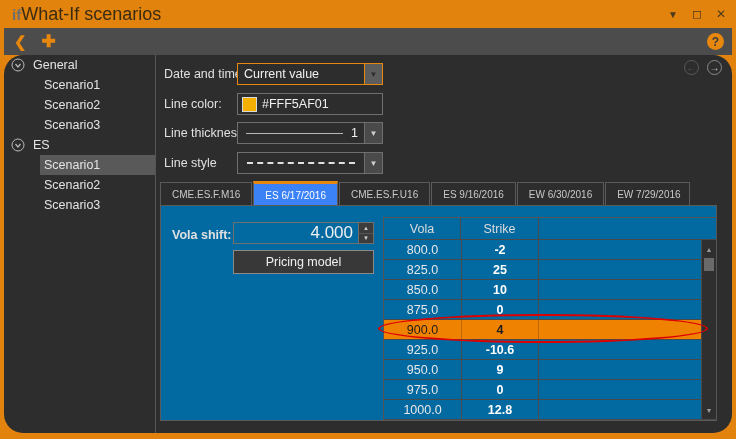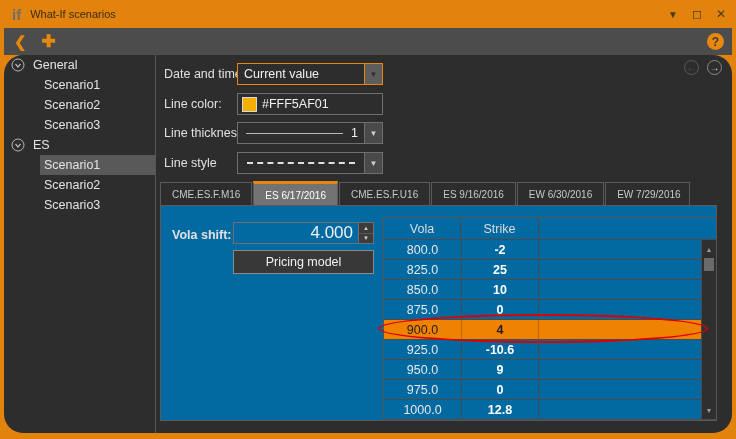--- a/index.html
+++ b/index.html
@@ -9,21 +9,21 @@
   .window {
     position:relative; width:736px; height:439px;
     background:#E2830D; overflow:hidden;
   }
   
   .titlebar {
     position:absolute; left:0; top:0; width:736px; height:28px;
     background:#E2830D; display:flex; align-items:center;
   }
   .app-logo { color:#6e6e6e; font-size:15px; font-weight:bold; margin-left:12px; letter-spacing:0px; }
-  .title-text { color:#3a2c12; font-size:11px; margin-left:9px; }
+  .title-text { color:#3a2c12; font-size:18px; }
   .win-controls { position:absolute; right:8px; top:0; height:28px; display:flex; align-items:center; gap:10px; }
   .win-btn { color:#4a3a1c; font-size:12px; width:14px; text-align:center; cursor:default; }
   .win-btn.pin { font-size:10px; }
 
   
   .toolbar {
     position:absolute; left:4px; top:28px; width:728px; height:27px;
     background:#4C4C4C; display:flex; align-items:center;
   }
   .tb-back { color:#E8870E; font-size:15px; font-weight:bold; margin-left:10px; cursor:pointer; }
@@ -69,21 +69,21 @@
   .dash-line { flex:1; border-top:2px dashed #e0e0e0; margin:0 9px; }
 
   
   .tabstrip { position:absolute; left:3px; top:126px; width:572px; height:25px; display:flex; align-items:flex-end; }
   .tab {
     height:24px; display:flex; align-items:center; padding:0 11px;
     border:1px solid #5a5a5a; border-bottom:none; color:#c9c9c9; font-size:10px;
     margin-right:1px; cursor:pointer; white-space:nowrap; background:#2D2D2D;
   }
   .tab.selected {
-    height:25px; border-top:3px solid #E8870E; color:#ffffff; background:#737373;
+    height:25px; border-top:3px solid #E8870E; color:#ffffff; background:#3b82f6;
   }
   .tab.clipped { max-width:85px; overflow:hidden; }
   .tab-scrolls { position:absolute; right:10px; top:5px; display:flex; gap:8px; }
   .circ-btn {
     width:15px; height:15px; border-radius:50%; border:1px solid #8a8a8a;
     color:#d8d8d8; font-size:10px; line-height:13px; text-align:center; cursor:pointer; background:transparent;
   }
   .circ-btn.disabled { border-color:#5a5a5a; color:#5a5a5a; }
 
   

